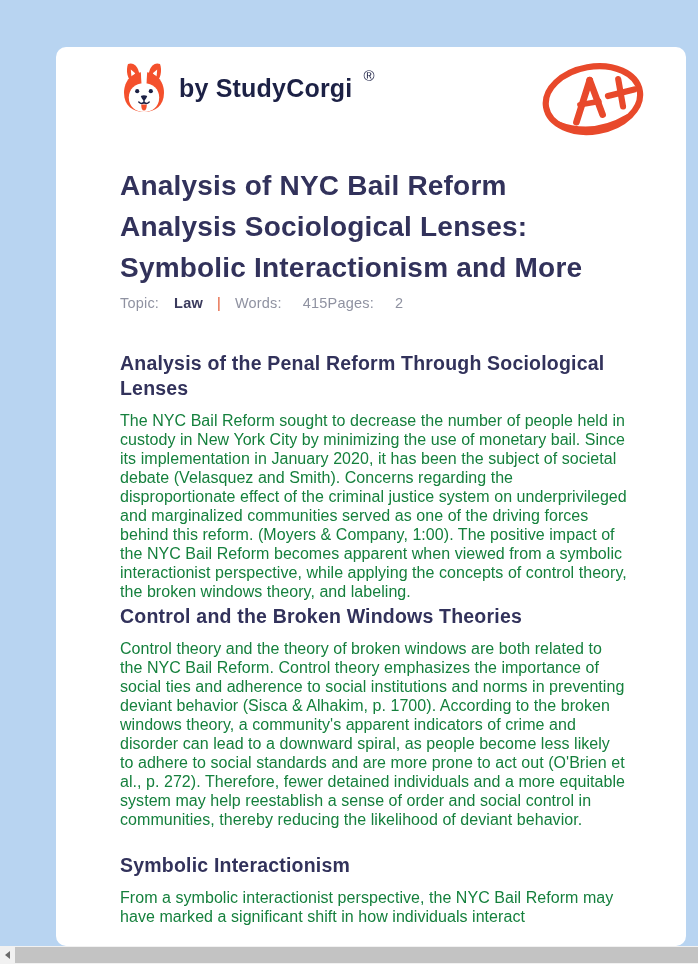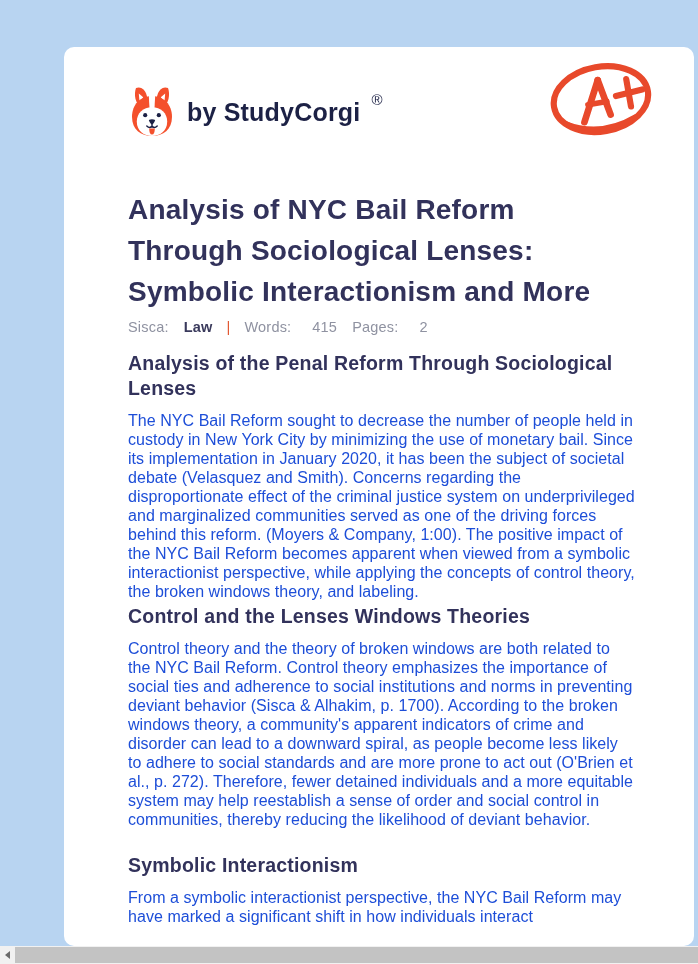--- a/index.html
+++ b/index.html
@@ -5,26 +5,26 @@
   html, body { margin: 0; padding: 0; }
   body {
     width: 698px; height: 964px;
     overflow: hidden;
     background: #b8d4f1;
     font-family: "Liberation Sans", sans-serif;
     position: relative;
   }
   .page-card {
     position: absolute;
-    left: 64px; top: 47px;
+    left: 56px; top: 47px;
     width: 630px; height: 899px;
     box-sizing: border-box;
     background: #ffffff;
     border-radius: 10px;
-    padding: 36px 59px 0 64px;
+    padding: 12px 59px 0 64px;
     overflow: hidden;
   }
   
   .brand {
     display: flex;
     align-items: center;
     gap: 11px;
     height: 58px;
   }
   .corgi-wrap { width: 48px; height: 58px; flex: 0 0 auto; }
@@ -66,37 +66,37 @@
   }
   .m-topic {
     color: #3a3a5c;
     font-weight: bold;
     margin-left: 15px;
     text-decoration: none;
     cursor: pointer;
   }
   .m-sep { color: #e2552e; margin: 0 14px; }
   .m-val { margin-left: 21px; }
-  .m-pages { margin-left: 15px; }
+  .m-pages { }
   
   h2 {
     font-size: 19.5px;
     line-height: 25px;
     font-weight: bold;
     color: #32325b;
     letter-spacing: 0.2px;
     margin: 3px 0 10px 0;
   }
-  h2.h2-first { margin-top: 16px; }
+  h2.h2-first { margin-top: 40px; }
   h2.h2-roomy { margin-top: 24px; }
   section p {
     margin: 0;
     font-size: 16px;
     line-height: 19px;
-    color: #1d4ed8;
+    color: #15803d;
     letter-spacing: 0.05px;
   }
   
   .hscrollbar {
     position: absolute;
     left: 0; bottom: 0;
     width: 698px; height: 18px;
     background: #f1f1f1;
   }
   .sb-btn {
@@ -159,41 +159,41 @@
         <path d="M53 20 L64 57" stroke-width="7"></path>
         <path d="M41 45 L61 43" stroke-width="6"></path>
         <path d="M71 38 L99 33" stroke-width="6.5"></path>
         <path d="M83 21 L86 50" stroke-width="6.5"></path>
       </g>
     </svg>
   </div>
 
   <h1>
     <span>Analysis of NYC Bail Reform</span>
-    <span>Through Sociological Lenses:</span>
+    <span>Analysis Sociological Lenses:</span>
     <span>Symbolic Interactionism and More</span>
   </h1>
 
   <div class="meta">
-    <span>Sisca:</span>
+    <span>Topic:</span>
     <a class="m-topic">Law</a>
     <span class="m-sep">|</span>
     <span>Words:</span>
     <span class="m-val">415</span>
     <span class="m-pages">Pages:</span>
     <span class="m-val">2</span>
   </div>
 
   <section>
     <h2 class="h2-first">Analysis of the Penal Reform Through Sociological Lenses</h2>
     <p>The NYC Bail Reform sought to decrease the number of people held in custody in New York City by minimizing the use of monetary bail. Since its implementation in January 2020, it has been the subject of societal debate (Velasquez and Smith). Concerns regarding the disproportionate effect of the criminal justice system on underprivileged and marginalized communities served as one of the driving forces behind this reform. (Moyers &amp; Company, 1:00). The positive impact of the NYC Bail Reform becomes apparent when viewed from a symbolic interactionist perspective, while applying the concepts of control theory, the broken windows theory, and labeling.</p>
   </section>
 
   <section>
-    <h2>Control and the Lenses Windows Theories</h2>
+    <h2>Control and the Broken Windows Theories</h2>
     <p>Control theory and the theory of broken windows are both related to the NYC Bail Reform. Control theory emphasizes the importance of social ties and adherence to social institutions and norms in preventing deviant behavior (Sisca &amp; Alhakim, p. 1700). According to the broken windows theory, a community's apparent indicators of crime and disorder can lead to a downward spiral, as people become less likely to adhere to social standards and are more prone to act out (O'Brien et al., p. 272). Therefore, fewer detained individuals and a more equitable system may help reestablish a sense of order and social control in communities, thereby reducing the likelihood of deviant behavior.</p>
   </section>
 
   <section>
     <h2 class="h2-roomy">Symbolic Interactionism</h2>
     <p>From a symbolic interactionist perspective, the NYC Bail Reform may have marked a significant shift in how individuals interact</p>
   </section>
 
 </div>
 

